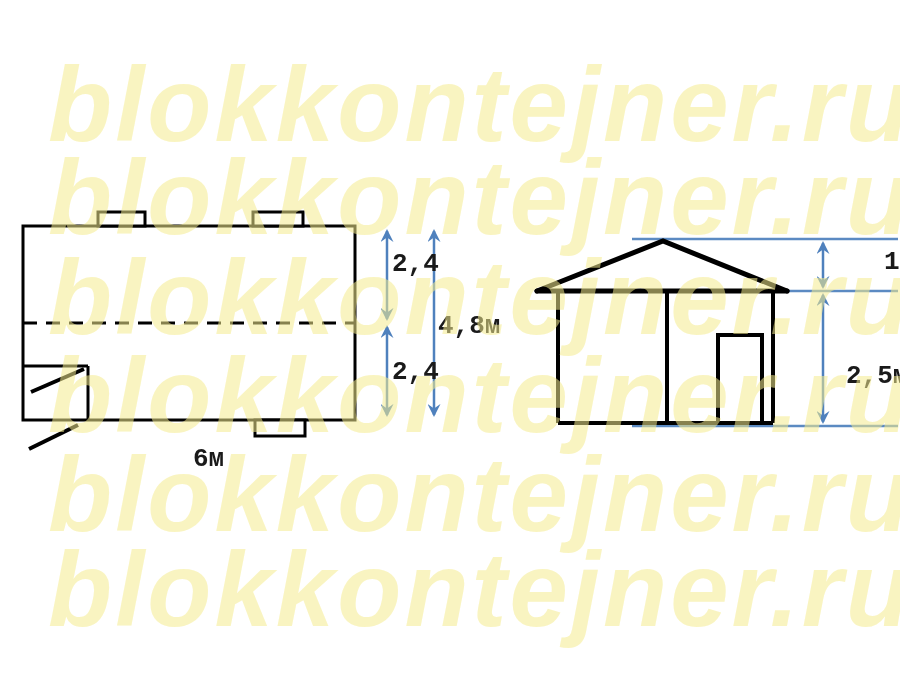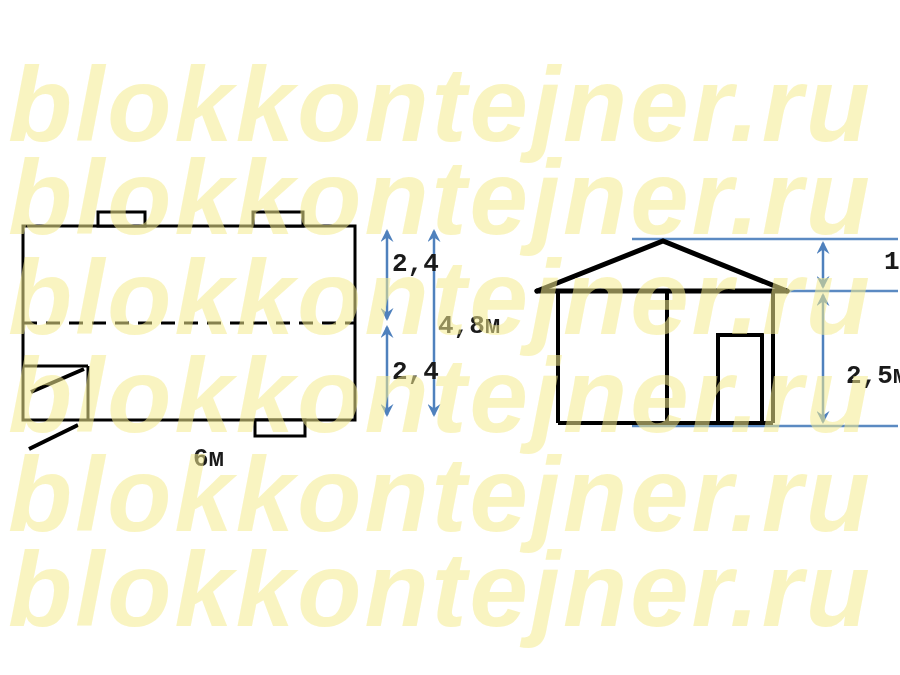--- a/index.html
+++ b/index.html
@@ -88,21 +88,21 @@
 
   <div class="labels">
     <div class="dim-label" style="left:392px;top:251px;">2,4</div>
     <div class="dim-label" style="left:392px;top:359px;">2,4</div>
     <div class="dim-label" style="left:438px;top:313px;">4,8м</div>
     <div class="dim-label" style="left:193px;top:446px;">6м</div>
     <div class="dim-label" style="left:884px;top:249px;">1м</div>
     <div class="dim-label" style="left:846px;top:363px;">2,5м</div>
   </div>
 
-  <div class="watermark-layer" style="opacity: 0.55;">
+  <div class="watermark-layer" style="opacity: 0.55; margin-left: 40px;">
     <div class="wm-row">blokkontejner.ru</div>
     <div class="wm-row">blokkontejner.ru</div>
     <div class="wm-row">blokkontejner.ru</div>
     <div class="wm-row">blokkontejner.ru</div>
     <div class="wm-row">blokkontejner.ru</div>
     <div class="wm-row">blokkontejner.ru</div>
   </div>
 
 </div>
 

